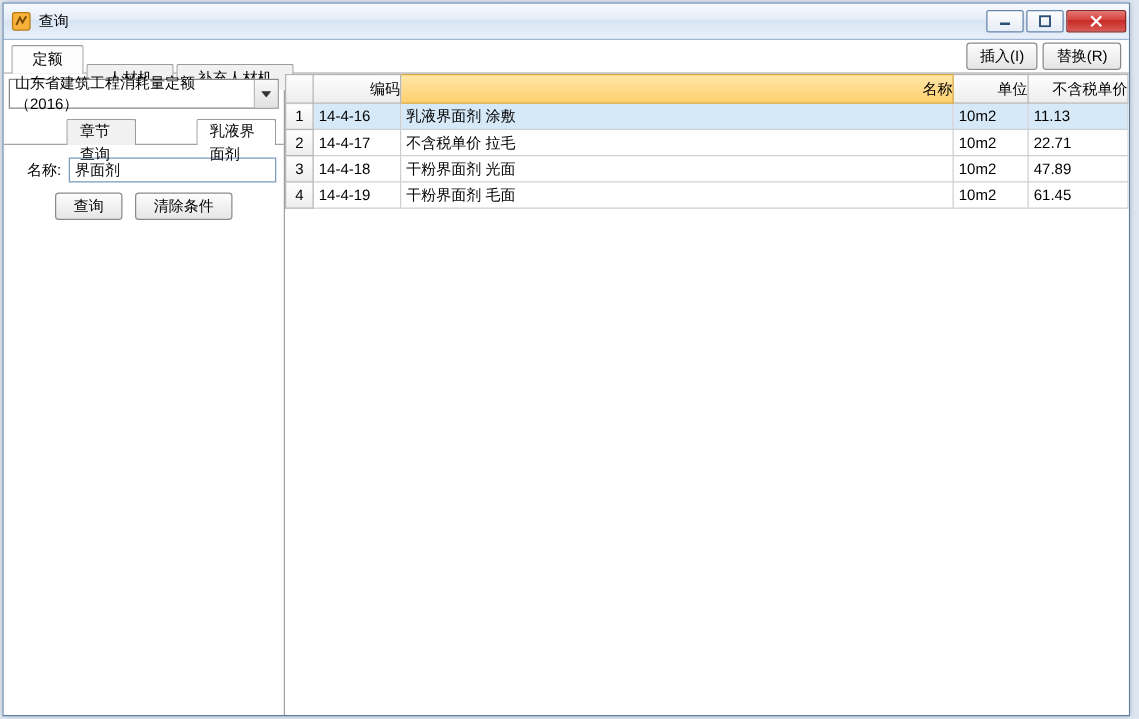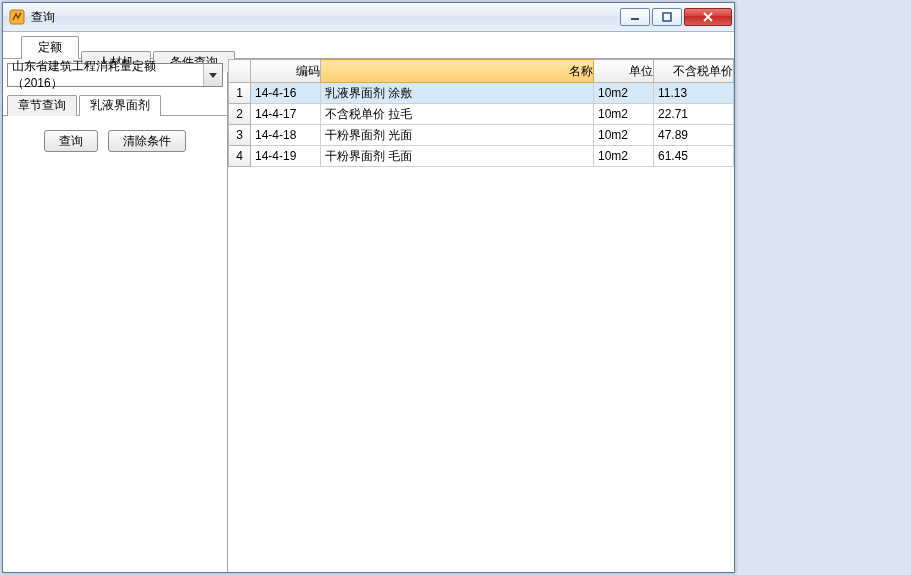--- a/index.html
+++ b/index.html
@@ -4,21 +4,21 @@
 <style>
   html, body {
     margin: 0;
     padding: 0;
     font-family: "Microsoft YaHei", "SimSun", Arial, sans-serif;
     font-size: 12px;
     background: #dce5f0;
     color: #000;
   }
   .window {
-    width: 733px;
+    width: 902px;
     height: 571px;
     margin: 2px;
     background: #fff;
     border: 1px solid #5a7ca8;
     box-shadow: 0 0 4px rgba(0,0,0,0.3);
     display: flex;
     flex-direction: column;
     position: relative;
     box-sizing: border-box;
   }
@@ -61,21 +61,21 @@
     background: linear-gradient(to bottom, #e67874 0%, #d6403b 45%, #c62b25 46%, #dc5a55 100%);
     border-color: #8a2a25;
   }
   .winbtn svg { display:block; }
   
   .toolbar-row {
     height: 26px;
     border-bottom: 1px solid #a3a3a3;
     display: flex;
     align-items: flex-end;
-    padding: 0 18px;
+    padding: 0 6px;
     background: #fff;
   }
   .main-tab {
     height: 22px;
     line-height: 20px;
     padding: 0 16px;
     border: 1px solid #9c9c9c;
     border-bottom: none;
     background: #fdfdfd;
     margin-right: 2px;
@@ -151,20 +151,21 @@
     line-height: 18px;
     padding: 0 10px;
     border: 1px solid #9c9c9c;
     border-bottom: none;
     background: #f1f1f1;
     margin-right: 2px;
     position: relative;
     top: 1px;
     border-radius: 2px 2px 0 0;
     cursor: default;
+    margin-left: 46px;
   }
   .sub-tab.active {
     background: #fff;
     top: 1px;
     z-index: 1;
   }
   .form-area {
     padding: 10px 6px;
   }
   .form-row {
@@ -279,40 +280,48 @@
             <path d="M2 1 L10 9 M10 1 L2 9" stroke="#fff" stroke-width="1.8"></path>
           </svg>
       </div>
     </div>
   </div>
 
   <div class="toolbar-row">
     <div id="main-tabs-holder" style="display: flex;">
         <div class="main-tab active">定额</div>
         <div class="main-tab">人材机</div>
-        <div class="main-tab">条件查询</div>
-      </div>
+        <div class="main-tab">补充人材机</div>
+      </div>
+    <div class="right-btns">
+      <div class="btn">插入(I)</div>
+      <div class="btn">替换(R)</div>
+    </div>
   </div>
 
   <div class="body-area">
 
     <div class="left-panel">
       <div class="dropdown">
         <span>山东省建筑工程消耗量定额（2016）</span>
         <span class="dd-btn">
             <span class="tri-down"></span>
           </span>
       </div>
 
       <div class="sub-tabs" id="sub-tabs-holder">
           <div class="sub-tab">章节查询</div>
           <div class="sub-tab active">乳液界面剂</div>
         </div>
 
       <div class="form-area">
+        <div class="form-row">
+          <label>名称:</label>
+          <input type="text" value="界面剂" style="">
+        </div>
         <div class="form-btn-row">
           <div class="btn">查询</div>
           <div class="btn">清除条件</div>
         </div>
       </div>
     </div>
 
     <div class="grid-area">
       <table class="grid">
         <colgroup>

